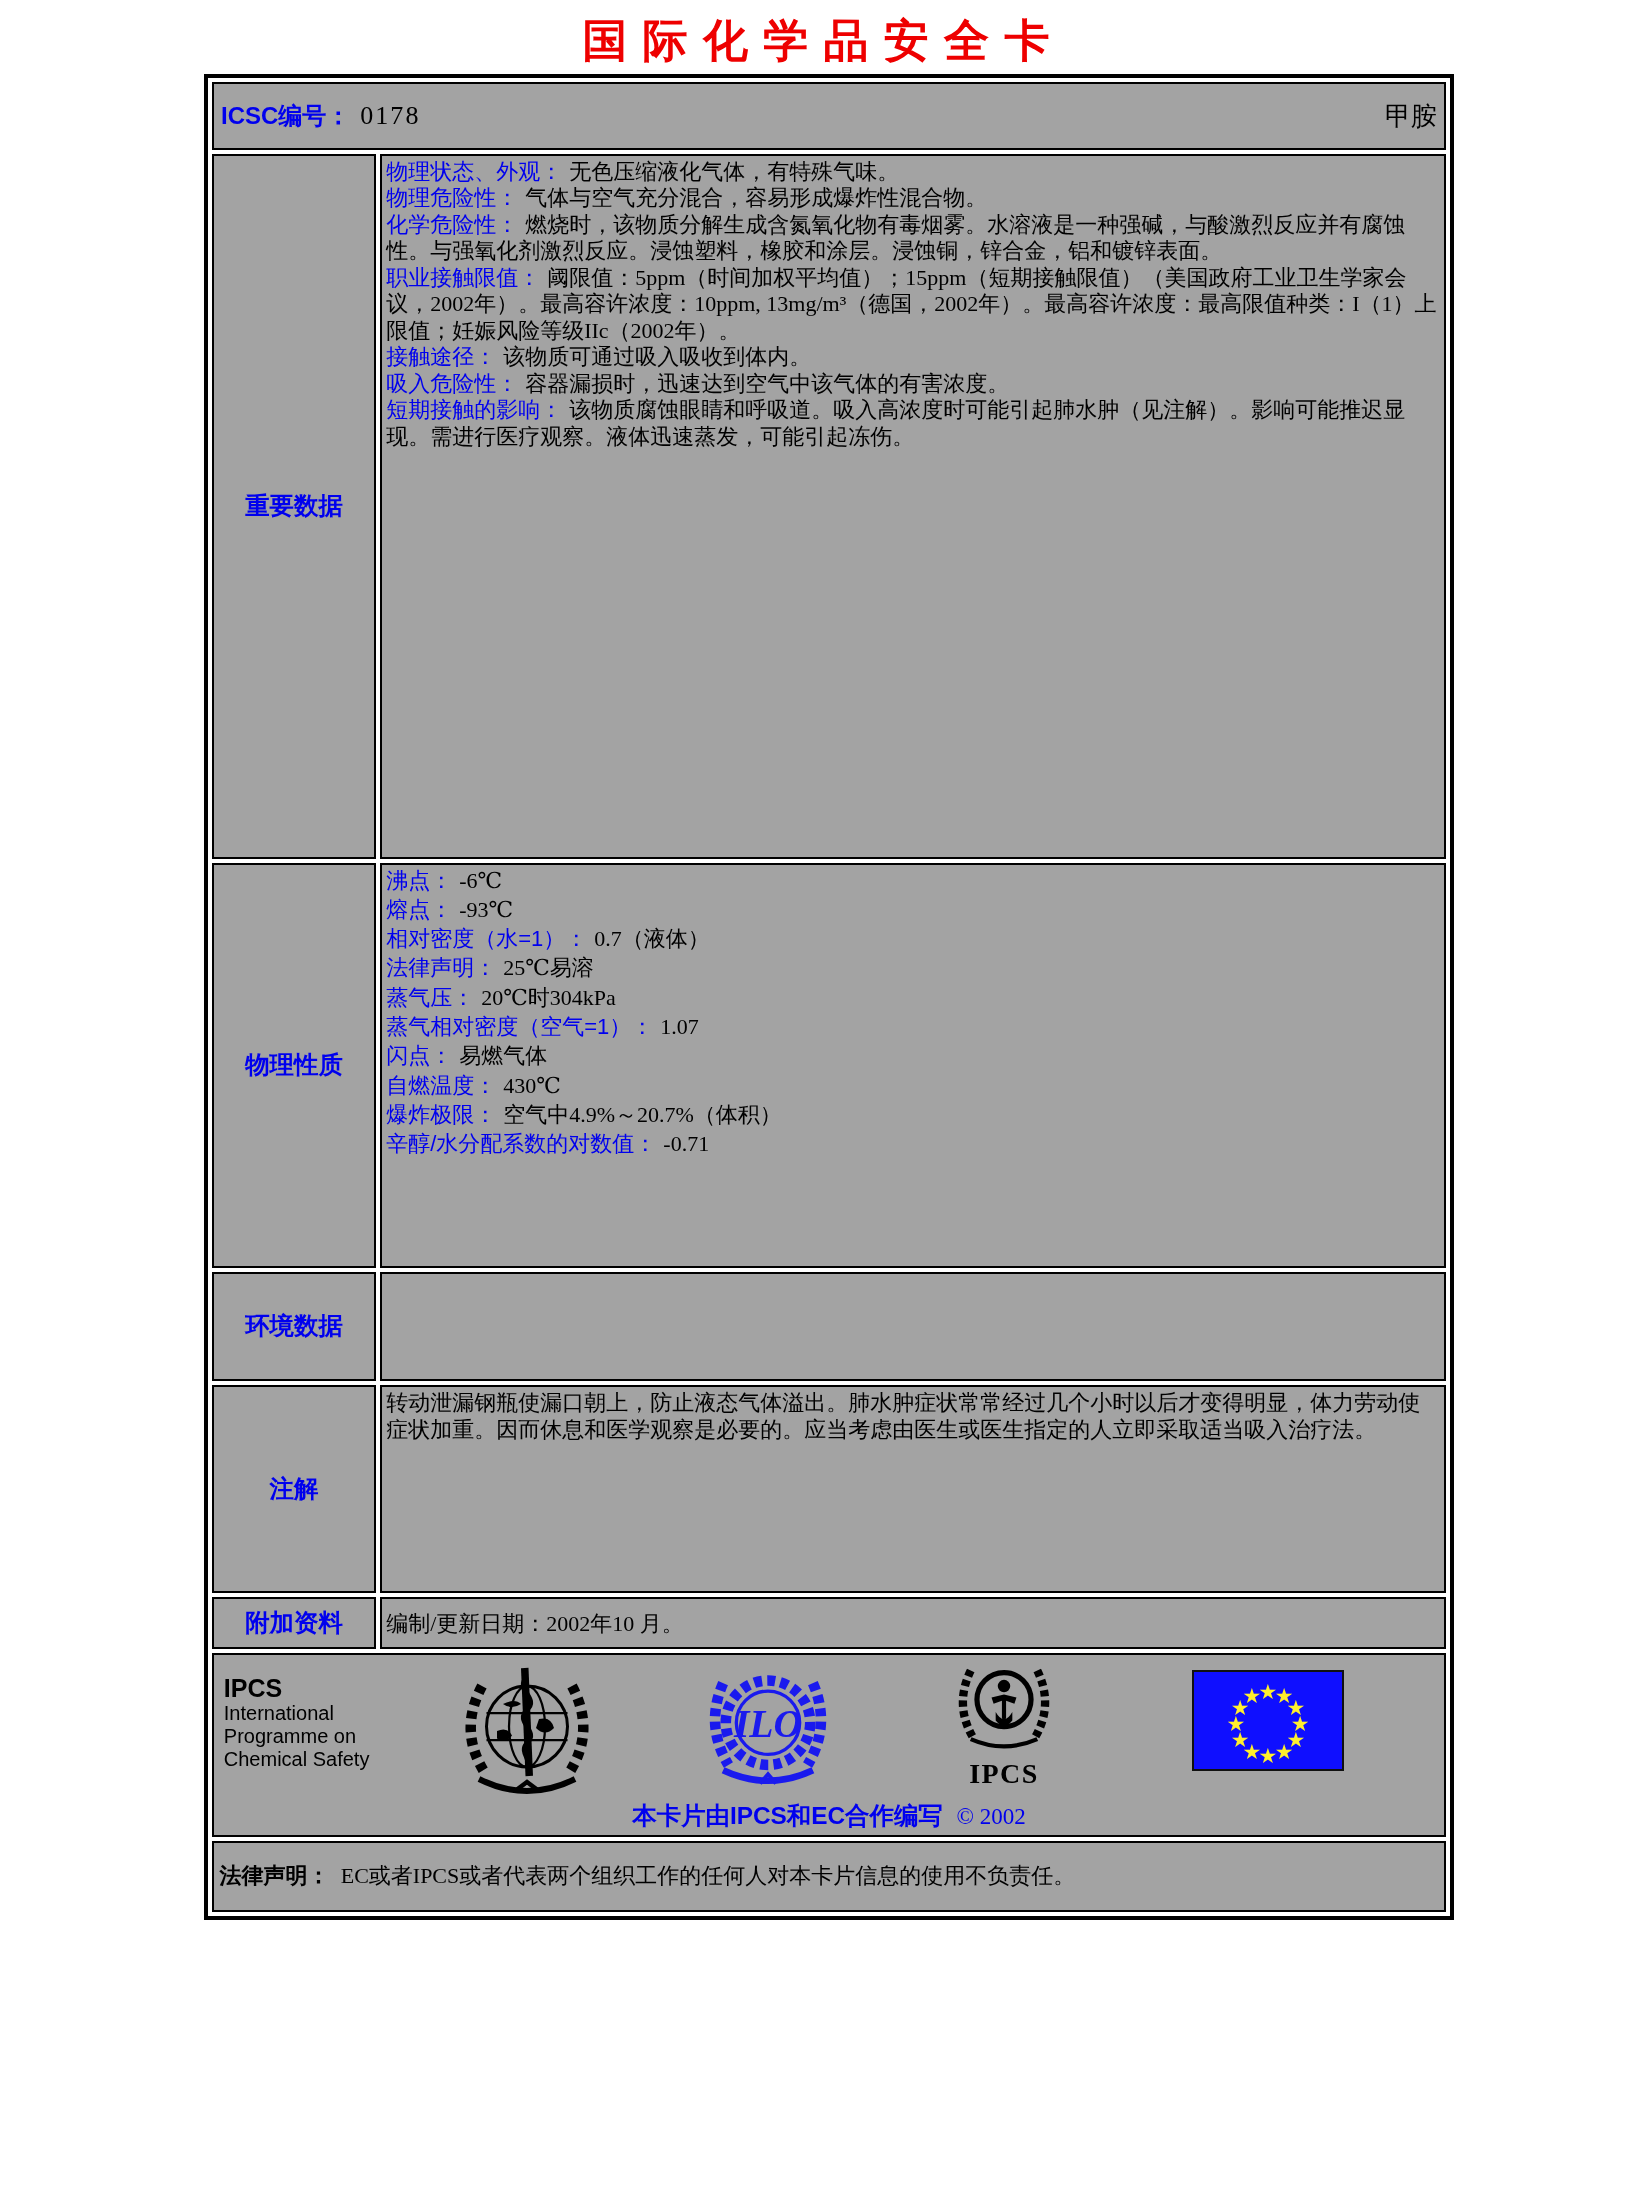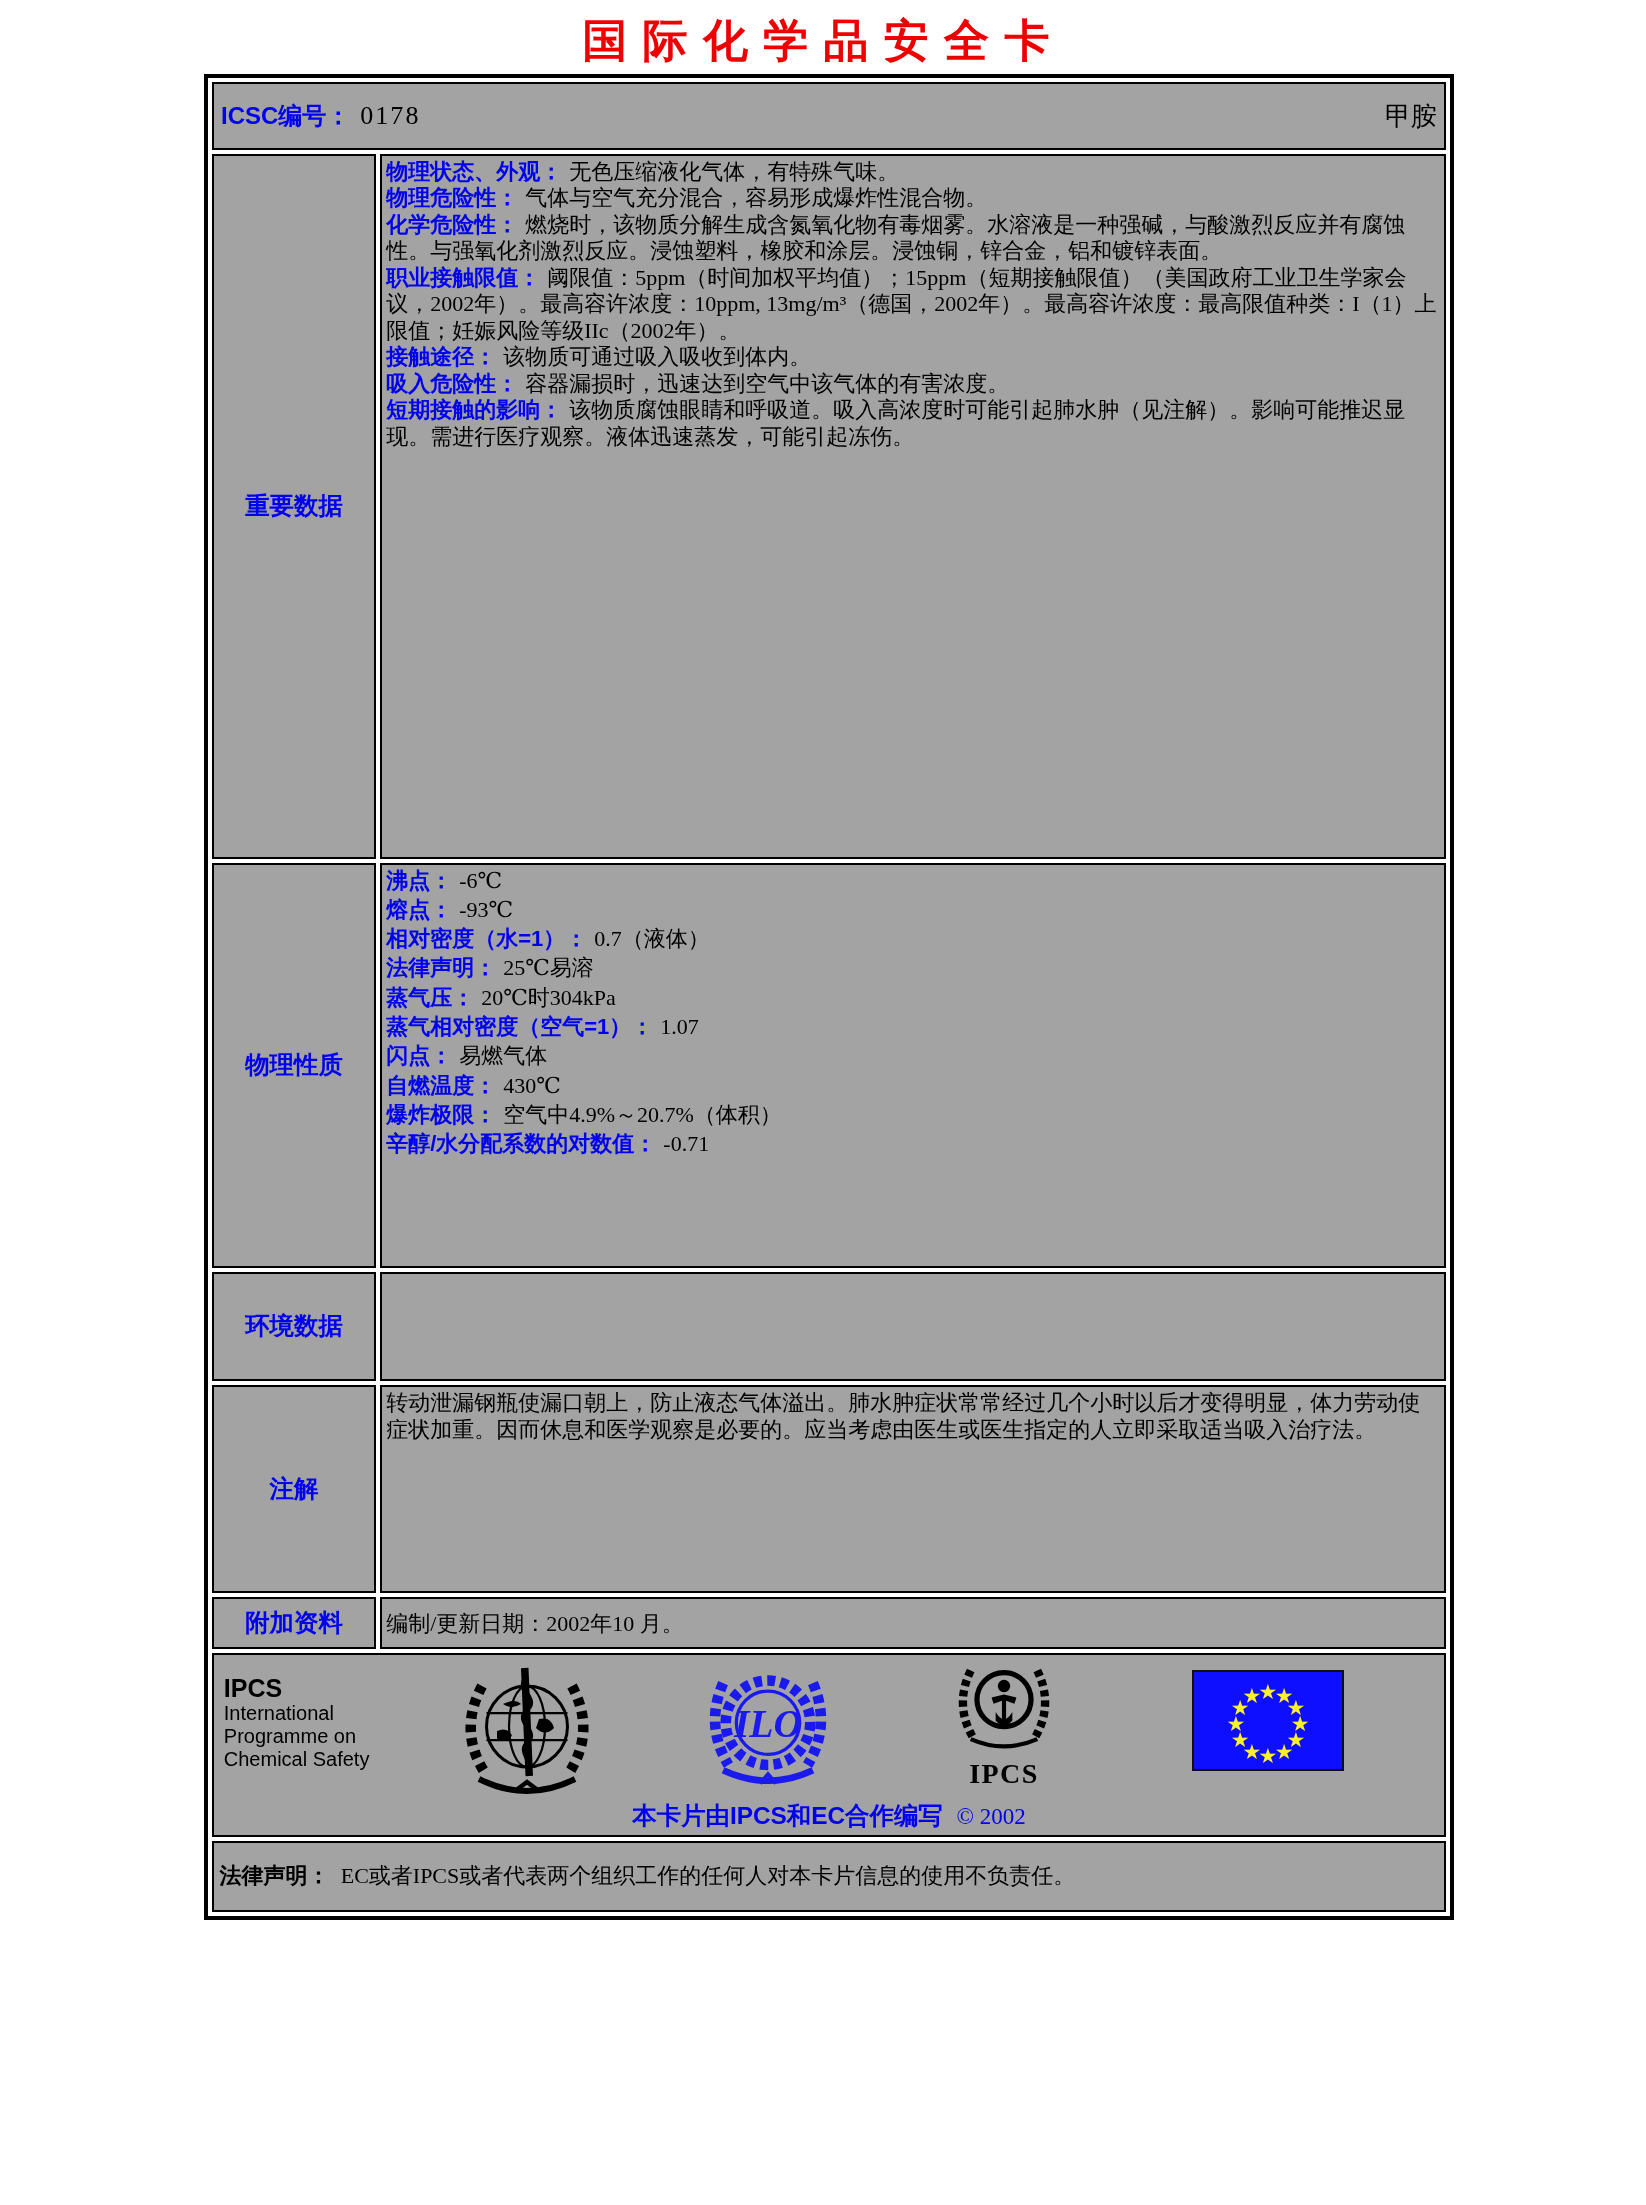--- a/index.html
+++ b/index.html
@@ -22,21 +22,21 @@
   .chem-name{font-size:26px;}
   .hdr-left{display:flex;align-items:center;}
   
   td.side{vertical-align:middle;text-align:center;}
   .side-label{font-family:"Liberation Sans","DejaVu Sans",sans-serif;font-weight:bold;
         font-size:24.4px;color:#0000ee;}
   
   td.content{padding:2.8px 5.6px 0 4.2px;}
   .entry{font-size:22px;line-height:26.5px;text-align:left;}
   .prop .entry{margin-bottom:2.8px;}
-  .entry-label{font-family:"Liberation Sans","DejaVu Sans",sans-serif;font-weight:bold;
+  .entry-label{font-family:"Liberation Sans","DejaVu Sans",sans-serif;font-weight:normal;
         color:#0000ee;margin-right:7px;margin-top:20px;}
   .entry-text{color:#000;margin-top:48px;}
   td.h-important{height:698px;}
   td.h-physical{height:398px;}
   td.h-env{height:103px;}
   td.h-notes{height:201px;}
   td.h-addl{height:45px;vertical-align:middle;}
   .plain-text{font-size:22px;line-height:26.5px;padding:0;}
   
   td.logos{height:180px;position:relative;vertical-align:top;}

